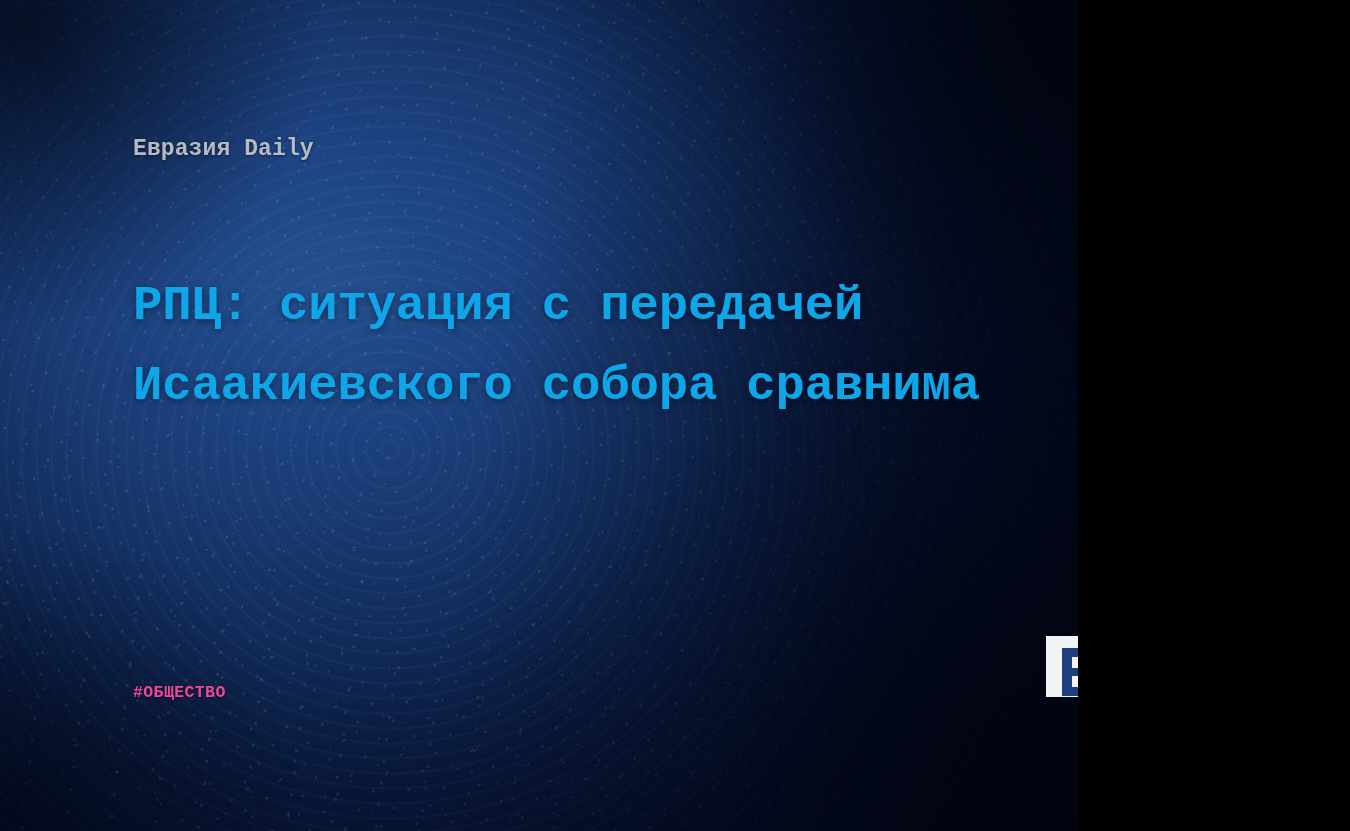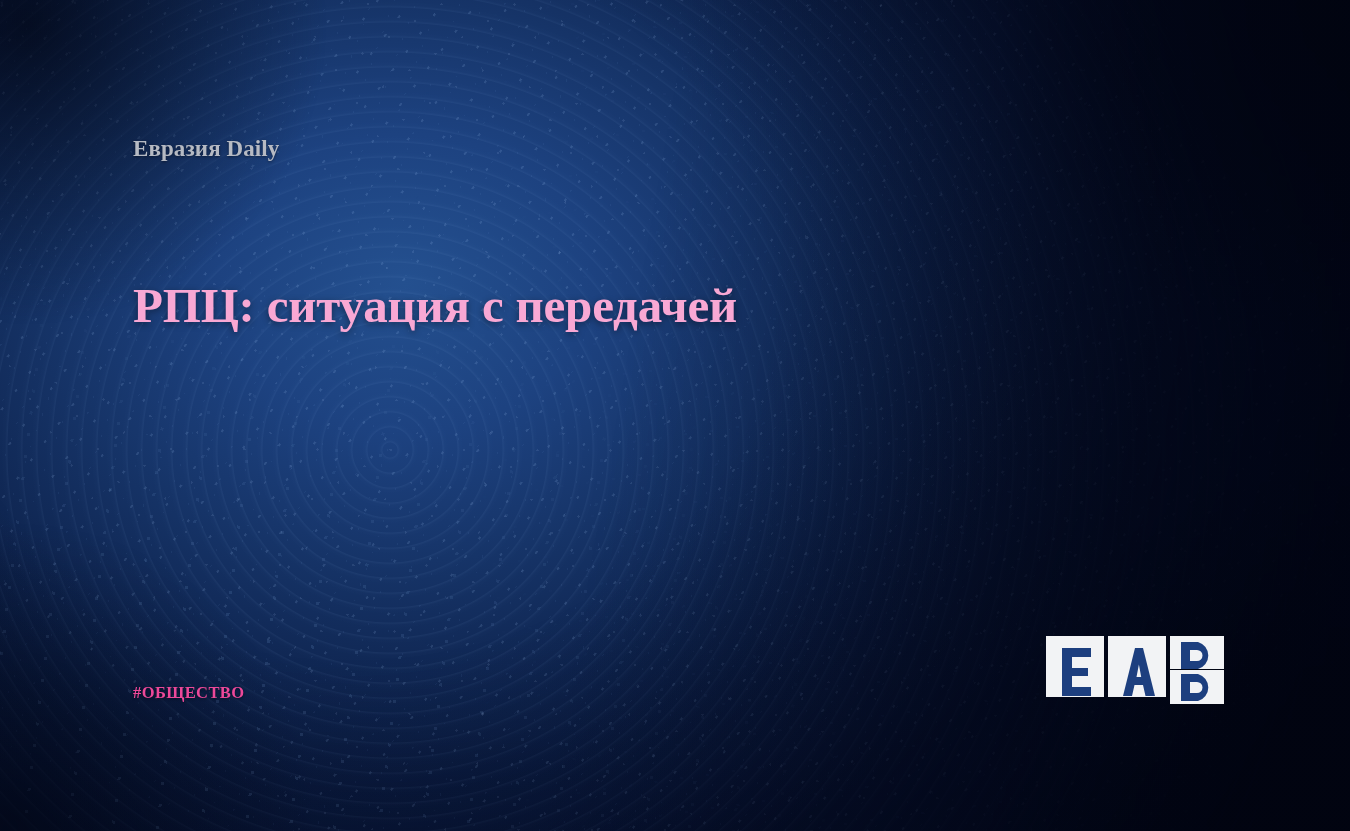--- a/index.html
+++ b/index.html
@@ -4,24 +4,24 @@
 <title>EADaily share card</title>
 <style>
   html, body {
     margin: 0;
     padding: 0;
     background: #000;
   }
 
   .card {
     position: relative;
-    width: 1350px;
+    width: 1078px;
     height: 831px;
     overflow: hidden;
-    font-family: Liberation Serif, serif;
+    font-family: Liberation Mono, monospace;
     background: #0b1f4b;
     user-select: none;
   }
 
   
 
   .bg-base {
     position: absolute;
     inset: 0;
     background:
@@ -223,21 +223,21 @@
   .headline {
     position: absolute;
     left: 133px;
     top: 266px;
     width: 930px;
     margin: 0;
     font-size: 49px;
     font-weight: bold;
     line-height: 80px;
     letter-spacing: -0.2px;
-    color: #f9a8d4;
+    color: #0ea5e9;
     text-shadow: 0 2px 7px rgba(0,0,0,0.42);
   }
   .headline .hl-line { display: block; white-space: nowrap; }
 
   .category {
     position: absolute;
     left: 133px;
     top: 683px;
     font-size: 16.5px;
     font-weight: bold;
@@ -281,20 +281,21 @@
   <div class="bg-soften"></div>
   <div class="bg-vignette"></div>
   <div class="bg-dark-corners"></div>
 
   <div class="content">
 
     <div class="brand">Евразия Daily</div>
 
     <h1 class="headline">
       <span class="hl-line">РПЦ: ситуация с передачей</span>
+      <span class="hl-line">Исаакиевского собора сравнима</span>
     </h1>
 
     <div class="category">#ОБЩЕСТВО</div>
 
     <div class="logo">
       <svg width="178" height="68" viewBox="0 0 178 68" aria-hidden="true">
 
         <rect x="0" y="0" width="58" height="61" fill="#f2f3f5"></rect>
         <path d="M16 12 H45 V21 H26 V32 H42 V40 H26 V51 H45 V60 H16 Z" fill="#1d3f7f"></path>
 

